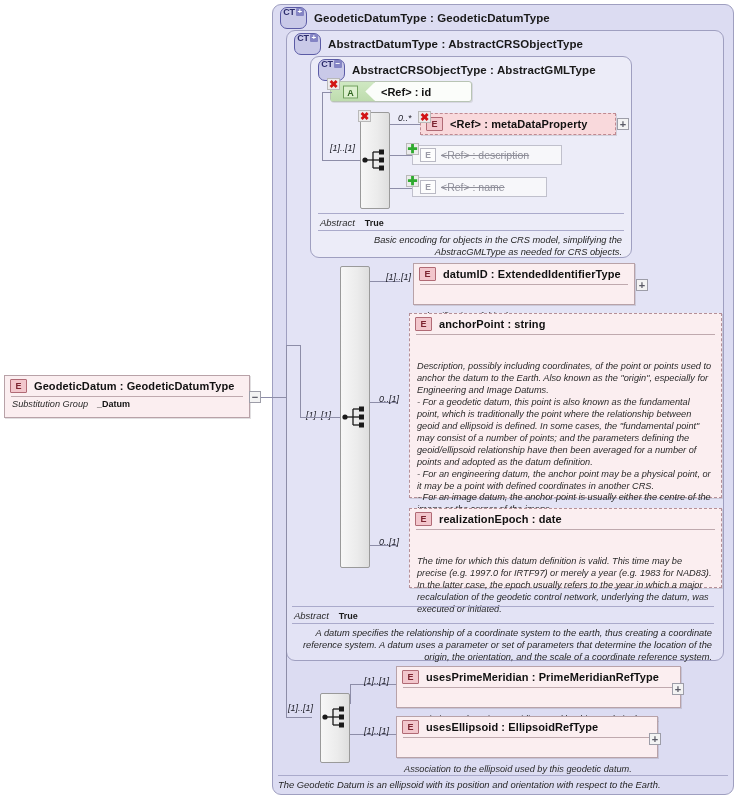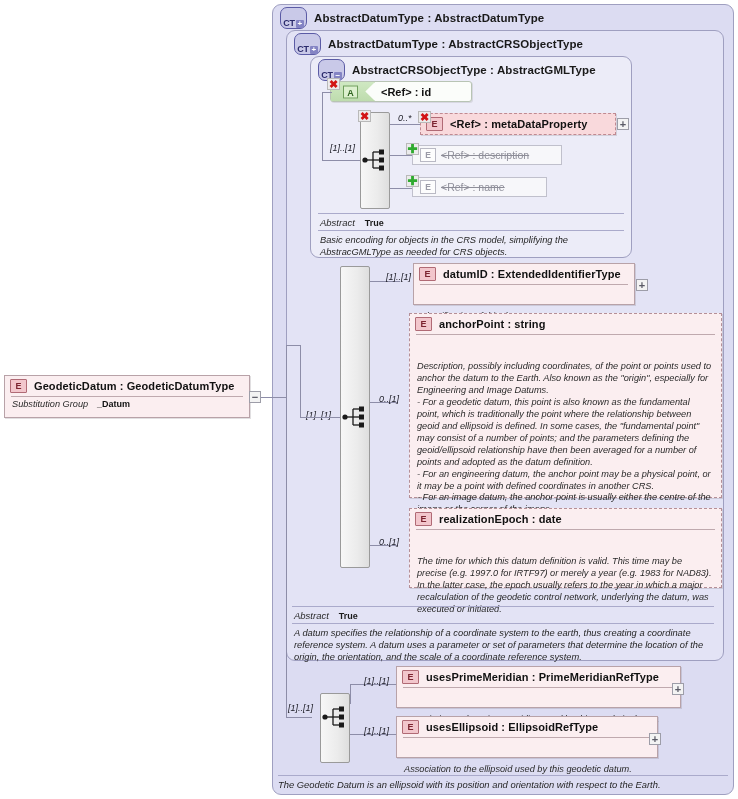--- a/index.html
+++ b/index.html
@@ -27,21 +27,21 @@
   .ct-box.lvl3 { background: #ececf8; }
 
   .ct-header {
     position: absolute;
     top: 5px; left: 8px;
     display: flex; align-items: center;
     gap: 7px;
     white-space: nowrap;
   }
   .ct-icon {
-    display: inline-flex; align-items: flex-end; justify-content: center;
+    display: inline-flex; align-items: flex-start; justify-content: center;
     gap: 1px;
     width: 27px; height: 22px;
     border: 1px solid #5b5ba5;
     border-radius: 7px;
     background: #c9c9e8;
     font-size: 9px; font-weight: bold;
     color: #2b2b6b;
     letter-spacing: -0.3px;
     line-height: 1;
   }
@@ -55,21 +55,21 @@
     border-radius: 1px;
   }
   .ct-title {
     font-size: 11.5px; font-weight: bold; color: #1a1a1a;
     letter-spacing: 0.1px;
   }
 
   
   .ct-footer {
     position: absolute;
-    left: 10px; right: 10px;
+    left: 10px; right: 10px; text-align: right;
   }
   .sep-line { height: 1px; background: #aaaacb; margin: 0 0 2px 0; }
   .abstract-row {
     display: flex; gap: 10px; align-items: baseline;
     font-size: 9.5px; padding: 1px 2px 2px 2px;
   }
   .abstract-lbl { font-style: italic; color: #2a2a2a; }
   .abstract-val { font-weight: bold; color: #1a1a1a; font-size: 9px; }
   .ct-doc {
     font-size: 9.3px; font-style: italic; color: #262626;
@@ -252,21 +252,21 @@
 </style>
 </head>
 <body>
 
 <div id="canvas">
 
   <div class="ct-box lvl1" style="left:272px; top:4px; width:462px; height:791px;"></div>
 
   <div class="ct-header" style="left:280px; top:7px;">
     <span class="ct-icon">CT<span class="pm">+</span></span>
-    <span class="ct-title">AbstractDatumType : AbstractDatumType</span>
+    <span class="ct-title">GeodeticDatumType : GeodeticDatumType</span>
   </div>
 
   <div class="ct-box lvl2" style="left:286px; top:30px; width:438px; height:631px;"></div>
 
   <div class="ct-header" style="left:294px; top:33px;">
     <span class="ct-icon">CT<span class="pm">+</span></span>
     <span class="ct-title">AbstractDatumType : AbstractCRSObjectType</span>
   </div>
 
   <div class="ct-box lvl3" style="left:310px; top:56px; width:322px; height:202px;"></div>

